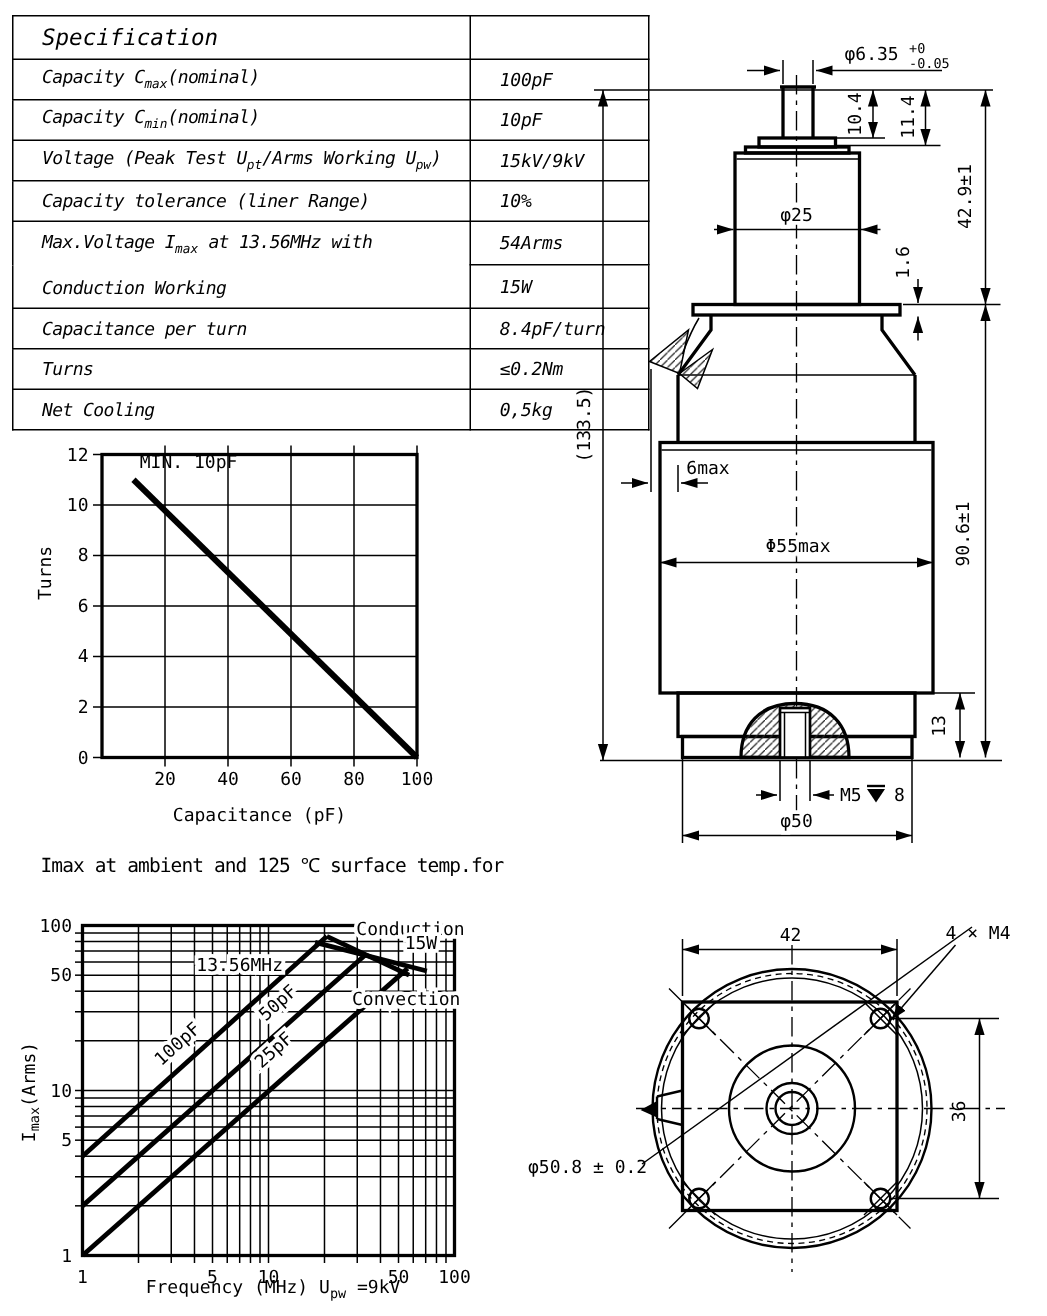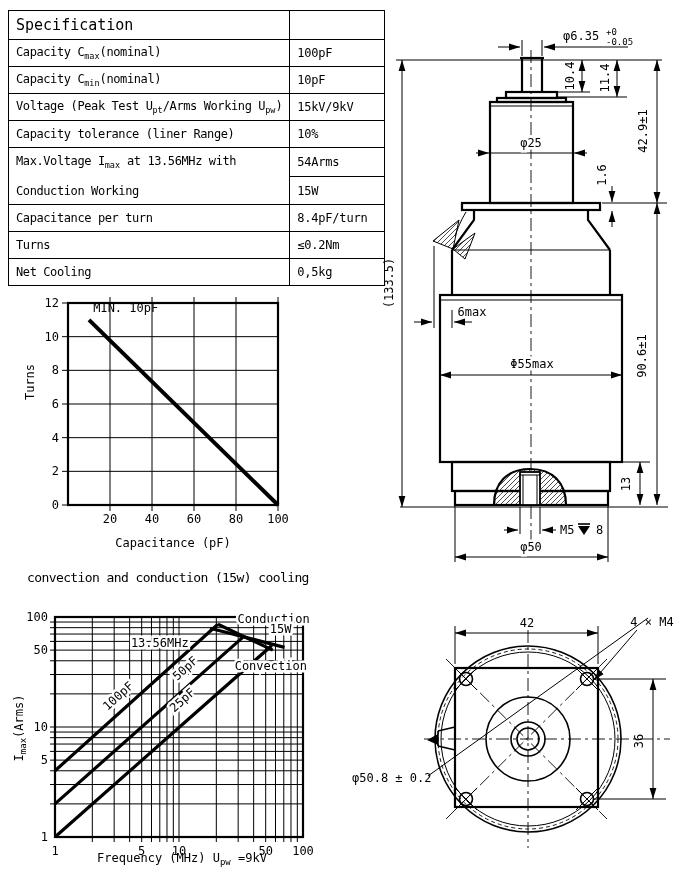--- a/index.html
+++ b/index.html
@@ -1,20 +1,20 @@
 <!DOCTYPE html>
 <html><head>
 <meta charset="utf-8">
 <style>
   html,body{margin:0;padding:0;background:#fff;}
   #canvas{position:relative;width:698px;height:877px;background:#fff;color:#000;
           font-family:"DejaVu Sans Mono",monospace;overflow:hidden;}
   table.spec{position:absolute;left:8px;top:10px;border-collapse:collapse;background:#fff;}
-  table.spec td{border:1.7px solid #000;padding:0 7px;font-size:12px;letter-spacing:-0.4px;
-                height:26px;white-space:nowrap;vertical-align:middle;}
+  table.spec td{border:1.7px solid #000;padding:0 19px;font-size:12px;letter-spacing:-0.4px;
+                height:26px;white-space:nowrap;vertical-align:middle;font-style:italic;}
   table.spec td.lab{width:252px;}
   table.spec td.val{width:80px;letter-spacing:-0.2px;}
   table.spec td.hdr{font-size:15px;height:28px;letter-spacing:0;}
   table.spec sub{font-size:8.5px;letter-spacing:0;}
   table.spec .l2{line-height:26px;}
   #caption{position:absolute;left:27px;top:570px;font-size:13px;line-height:16px;
            letter-spacing:-0.6px;white-space:nowrap;}
   svg{position:absolute;overflow:visible;}
   .g{stroke:#000;stroke-width:1;fill:none;}
   .bd{stroke:#000;stroke-width:2.2;fill:none;}
@@ -120,21 +120,21 @@
       <line x1="62" y1="303" x2="68" y2="303" class="g"></line>
       <text x="59" y="307" class="t" text-anchor="end">12</text>
       <rect x="68" y="303" width="210" height="202" class="bd"></rect>
       <polyline points="89,319.83333333333337 278,505" class="crv" stroke-width="4"></polyline>
       <text x="93.2" y="312.2583333333333" class="t">MIN. 10pF</text>
       <text x="173" y="547" class="t" text-anchor="middle" font-size="13">Capacitance (pF)</text>
       <text x="34" y="382" class="t" text-anchor="middle" font-size="13" transform="rotate(-90 34 382)">Turns</text>
     </svg>
 
 <div id="caption">
-  <div>convection and conduction (15w) cooling</div>
+  <div>Imax at ambient and 125 ℃ surface temp.for</div>
 </div>
 
 <svg id="chart2" style="left:8px;top:603px" width="340" height="274" viewBox="8 603 340 274">
       <line x1="92.32771946233368" y1="617" x2="92.32771946233368" y2="837" class="g"></line>
       <line x1="92.32771946233368" y1="837" x2="92.32771946233368" y2="842" class="g"></line>
       <line x1="55" y1="803.8867004769621" x2="303" y2="803.8867004769621" class="g"></line>
       <line x1="50" y1="803.8867004769621" x2="55" y2="803.8867004769621" class="g"></line>
       <line x1="114.16303558523813" y1="617" x2="114.16303558523813" y2="837" class="g"></line>
       <line x1="114.16303558523813" y1="837" x2="114.16303558523813" y2="842" class="g"></line>
       <line x1="55" y1="784.5166619808372" x2="303" y2="784.5166619808372" class="g"></line>

